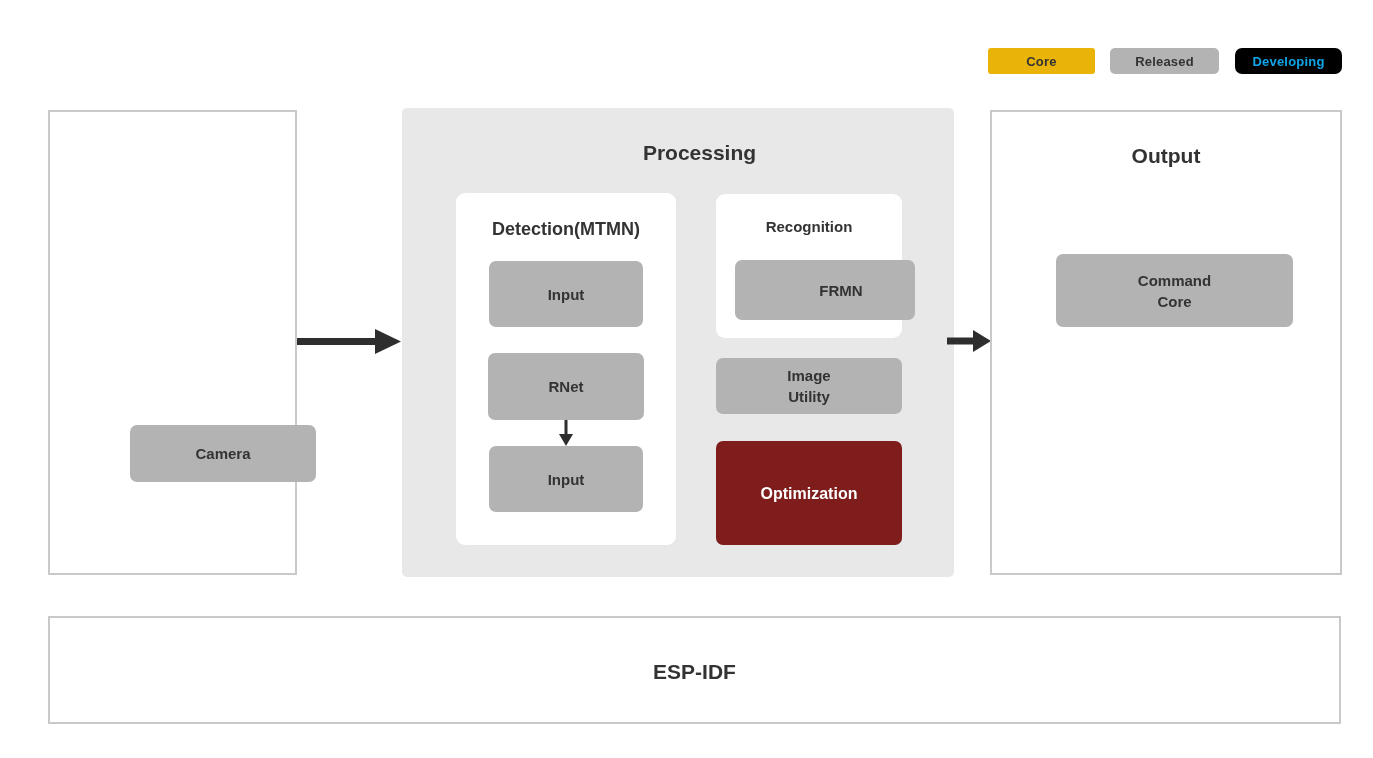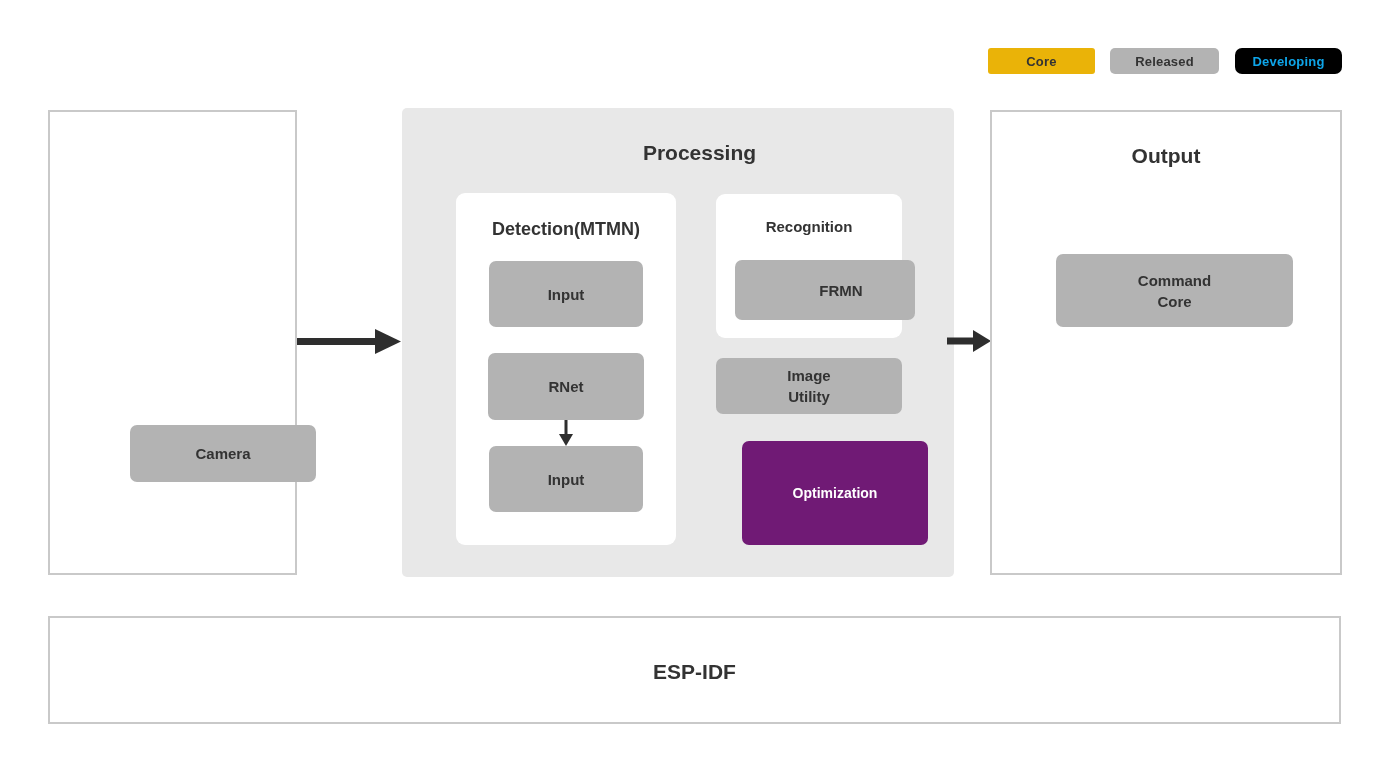--- a/index.html
+++ b/index.html
@@ -71,21 +71,21 @@
   .block {
     position: absolute;
     background: #b3b3b3;
     border-radius: 7px;
     display: flex; flex-direction: column;
     align-items: center; justify-content: center;
     font-weight: bold; font-size: 15px; color: #333333;
     line-height: 21px;
     text-align: center;
   }
-  .block.dark { background: #701a75; color: #ffffff; font-size: 14px; margin-left: 26px; }
+  .block.dark { background: #7f1d1d; color: #ffffff; font-size: 16px; }
 
   #camera-block { left: 80px; top: 313px; width: 186px; height: 57px; }
 
   #pnet-block { left: 33px; top: 68px;  width: 154px; height: 66px; }
   #rnet-block { left: 32px; top: 160px; width: 156px; height: 67px; }
   #onet-block { left: 33px; top: 253px; width: 154px; height: 66px; }
 
   #frmn-block { left: 19px; top: 66px; width: 148px; height: 60px; padding-left: 32px; }
 
   #image-utility-block { left: 314px; top: 250px; width: 186px; height: 56px; }

